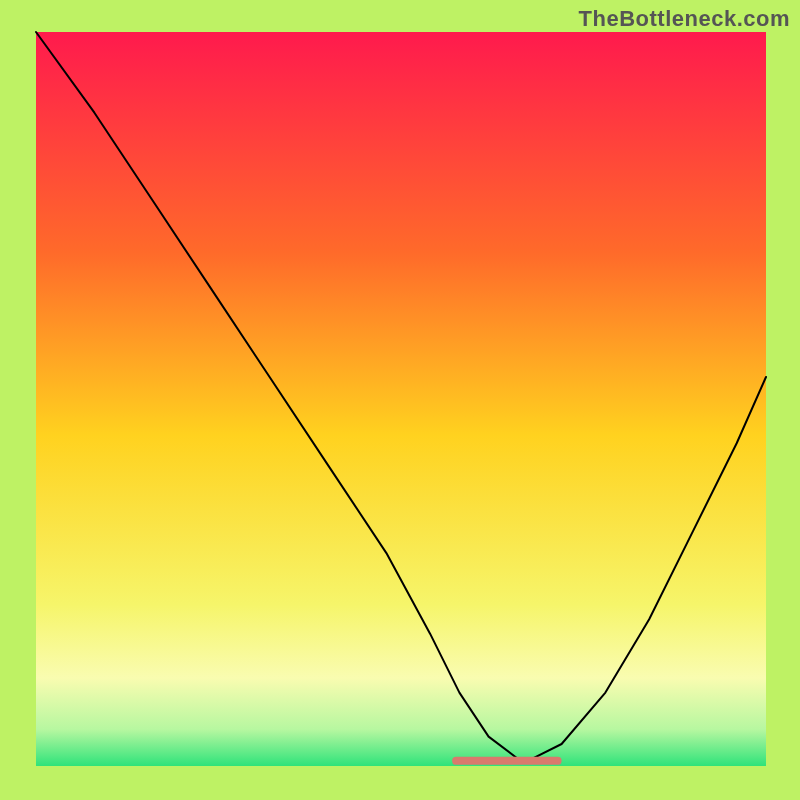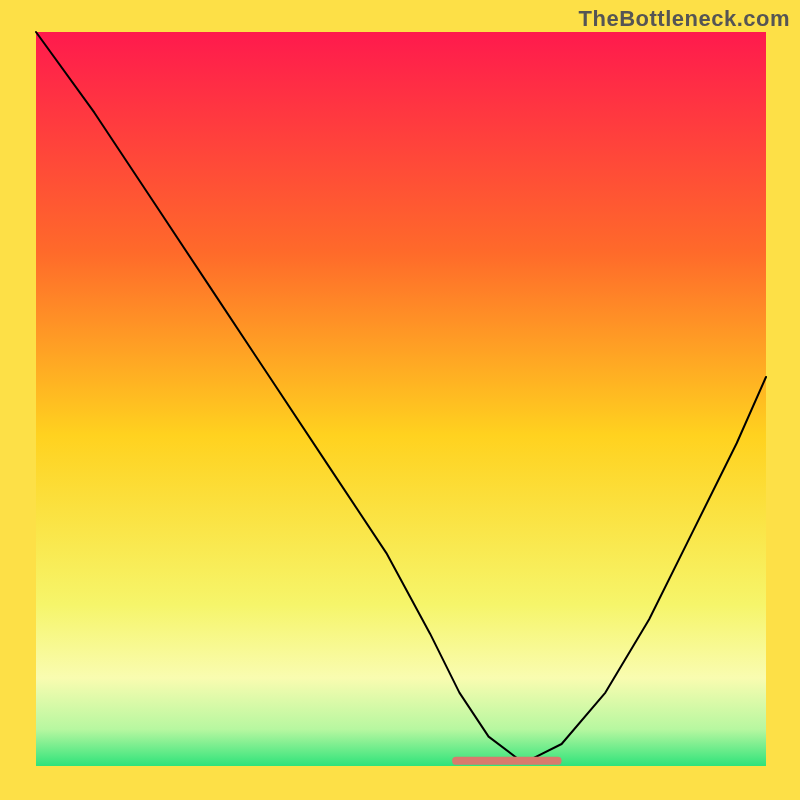--- a/index.html
+++ b/index.html
@@ -8,21 +8,21 @@
     width: 800px;
     height: 800px;
     background: #000;
     overflow: hidden;
     font-family: Arial, Helvetica, sans-serif;
   }
   .stage {
     position: relative;
     width: 800px;
     height: 800px;
-    background: #fde047;
+    background: #bef264;
   }
   .watermark {
     position: absolute;
     top: 6px;
     right: 10px;
     color: #555;
     font-size: 22px;
     font-weight: 600;
     letter-spacing: 0.5px;
     user-select: none;

